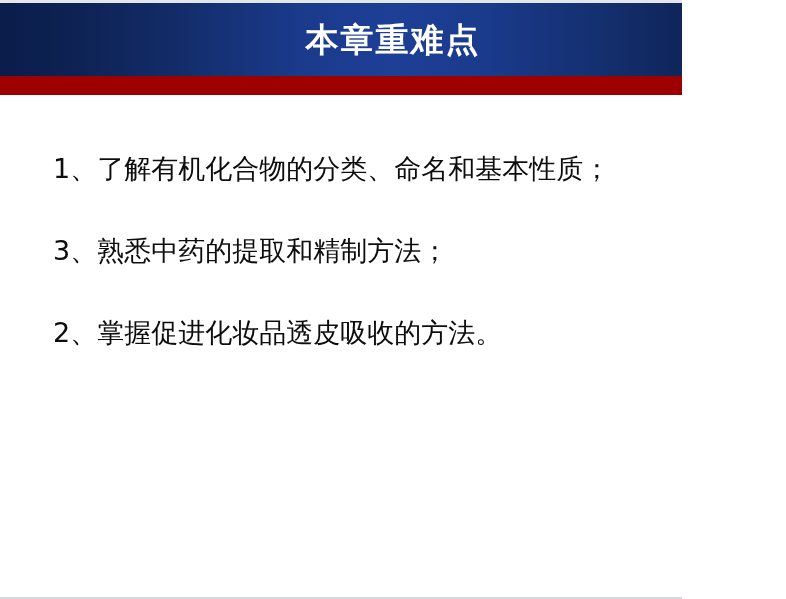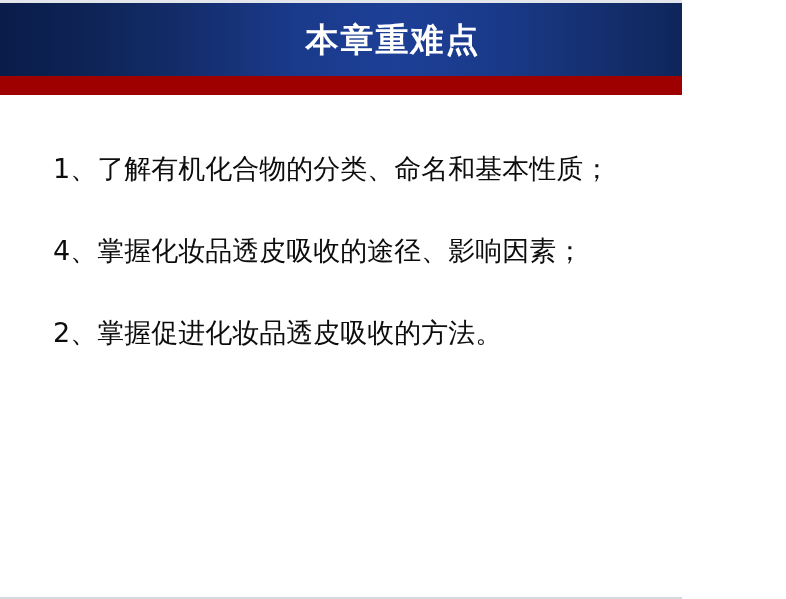--- a/index.html
+++ b/index.html
@@ -128,20 +128,20 @@
 
   <div class="header-band"></div>
 
   <div class="header-title">本章重难点</div>
 
   <div class="accent-band"></div>
 
   <div class="content">
     <ul class="bullet-list">
       <li class="bullet-item">1、了解有机化合物的分类、命名和基本性质；</li>
-      <li class="bullet-item">4、掌握化妆品透皮吸收的途径、影响因素；</li>
+      <li class="bullet-item">3、熟悉中药的提取和精制方法；</li>
       <li class="bullet-item">2、掌握促进化妆品透皮吸收的方法。</li>
     </ul>
   </div>
 
   <div class="bottom-edge"></div>
 
 </div>
 
 </body></html>

